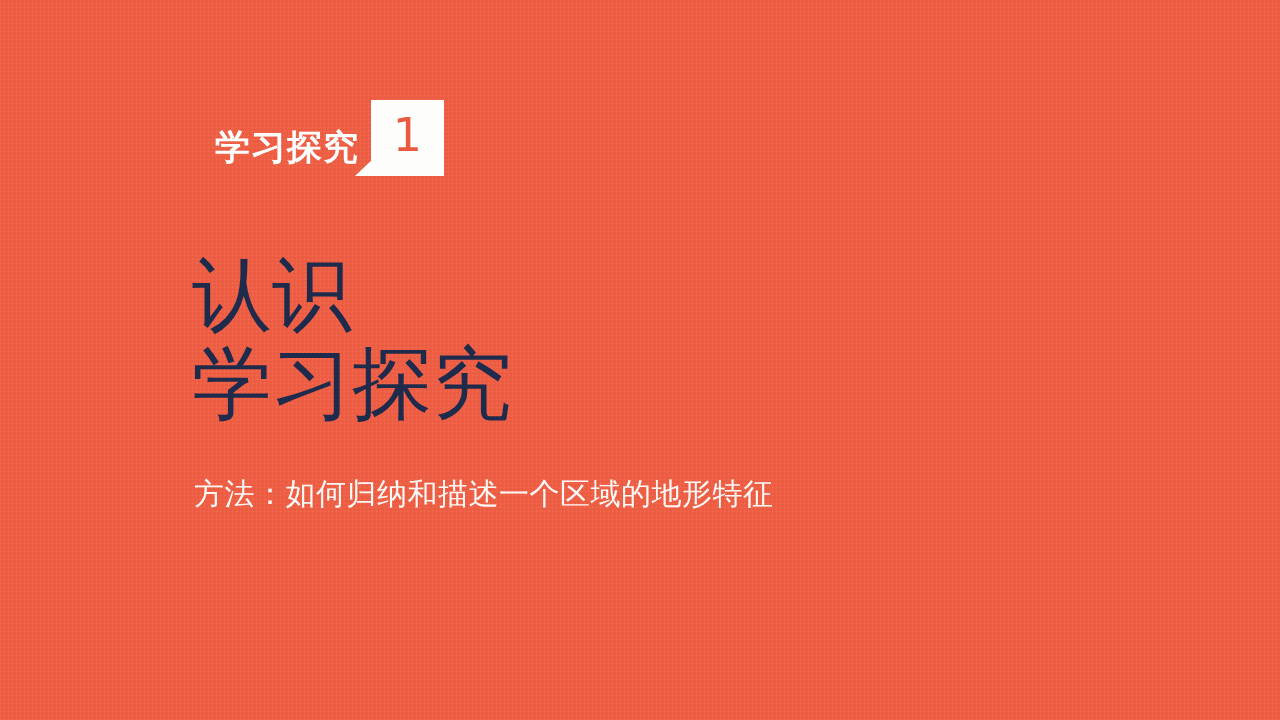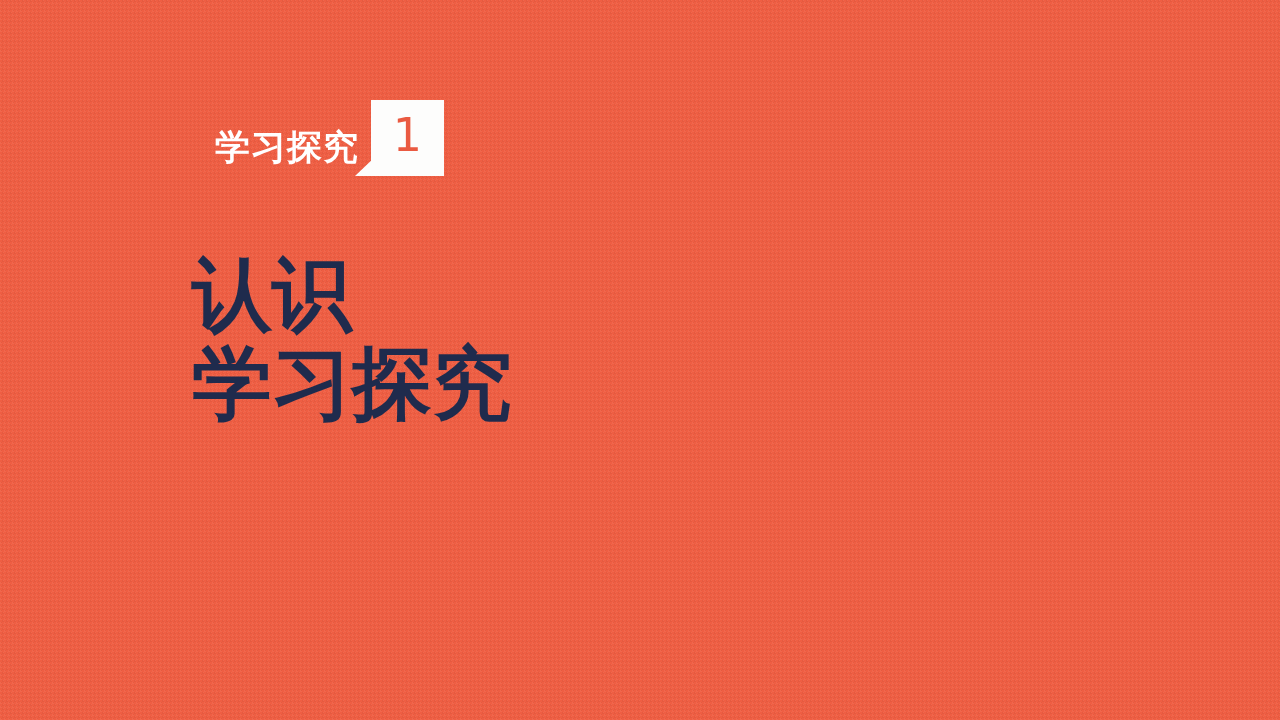--- a/index.html
+++ b/index.html
@@ -81,21 +81,21 @@
     font-family: "DejaVu Sans", "Liberation Sans", sans-serif;
   }
 
   
   .headline {
     position: absolute;
     left: 192px;
     top: 196px;
     color: #1f2b4d;
     font-size: 80px;
-    font-weight: bold;
+    font-weight: normal;
     line-height: 1.12;
     letter-spacing: 0px;
     white-space: nowrap;
   }
 
   .headline-line { display: block; }
 
   
   .subtitle {
     position: absolute;
@@ -121,14 +121,15 @@
       <div class="badge-shape"></div>
       <div class="badge-number">1</div>
     </div>
   </div>
 
   <h1 class="headline">
     <span class="headline-line">认识</span>
     <span class="headline-line">学习探究</span>
   </h1>
 
+  <div class="subtitle">方法：如何归纳和描述一个区域的地形特征</div>
 
 </div>
 
 </body></html>

